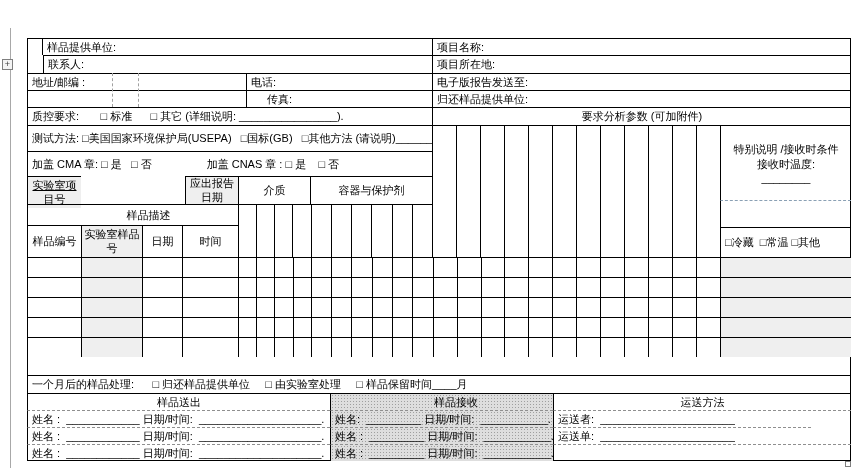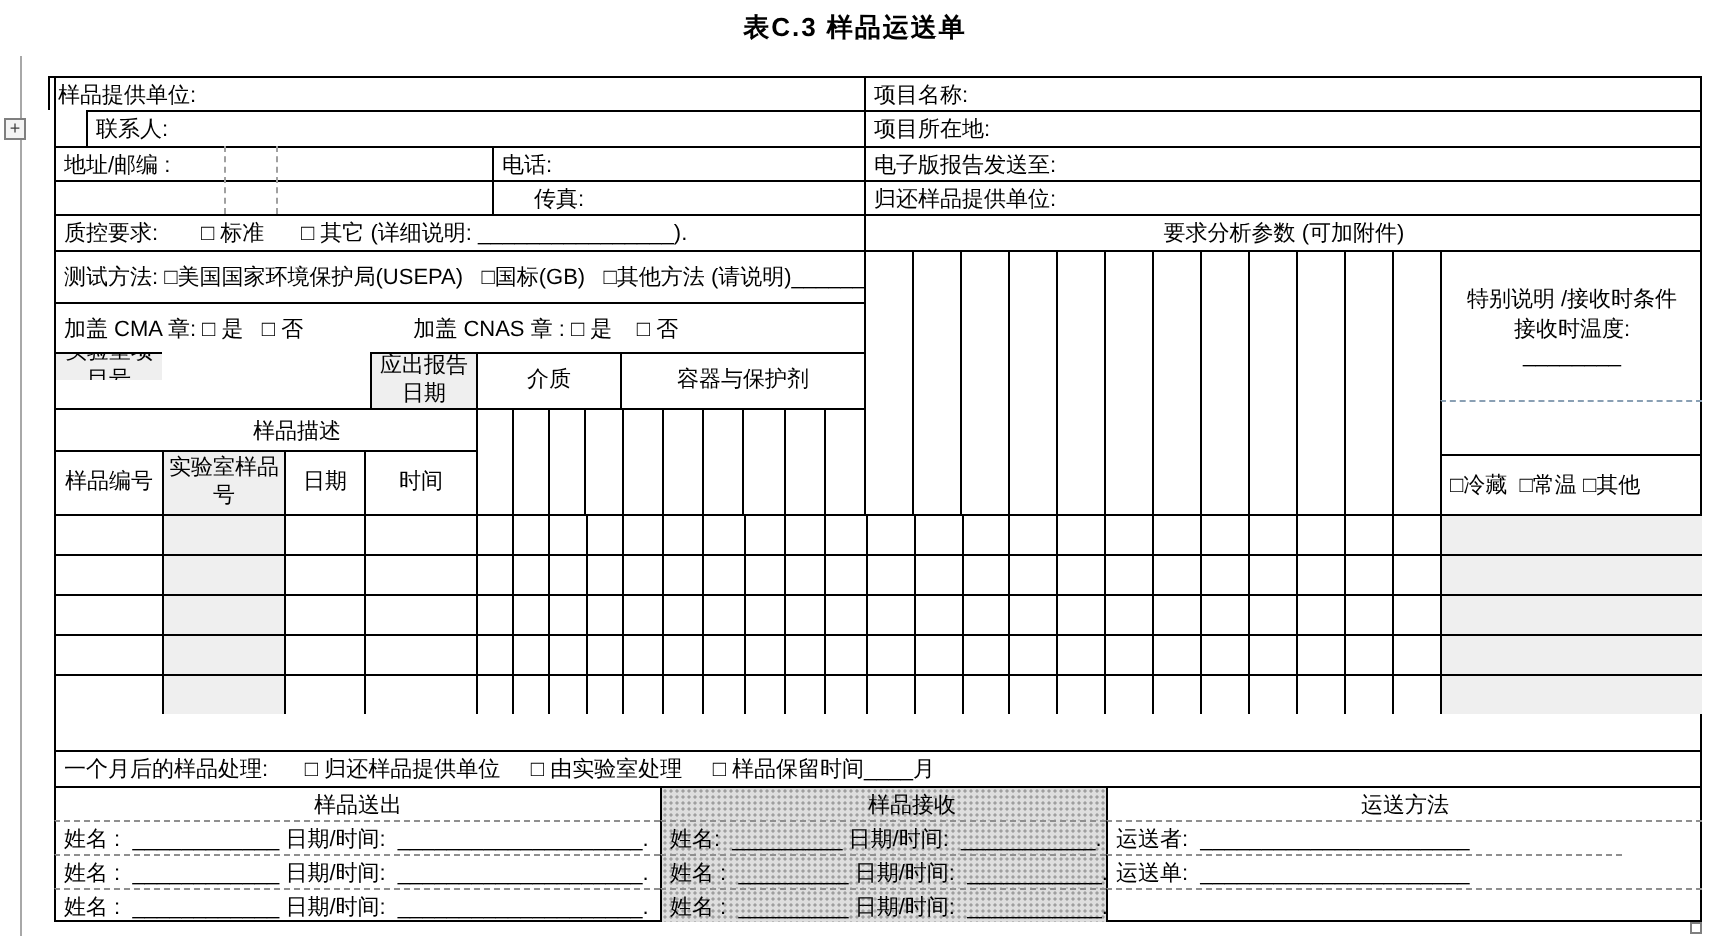--- a/index.html
+++ b/index.html
@@ -31,46 +31,45 @@
   .grp + .grp{border-left:1px solid #000;}
   .gc{flex:1 1 0;border-left:1px solid #000;}
   .gc:first-child{border-left:none;}
   .vdash{position:absolute;width:0;border-left:1px dashed #a0a0a0;}
 </style>
 </head>
 <body>
 
 <div class="page">
 
-  <div class="title">表C.3  样品运送单</div>
   <div class="margin-line"></div>
   <div class="handle">+</div>
   <div class="resize"></div>
 
   <div class="frame"></div>
 
-  <div class="cell vc" style="left:24px;top:38px;width:405px;height:17px;">样品提供单位:</div>
+  <div class="cell vc" style="left:42px;top:38px;width:405px;height:17px;">样品提供单位:</div>
   <div class="cell vc" style="left:432px;top:38px;width:419px;height:17px;">项目名称:</div>
   <div class="cell vc" style="left:27px;top:55px;width:405px;height:18px;margin-left:16px;">联系人:</div>
   <div class="cell vc" style="left:432px;top:55px;width:419px;height:18px;">项目所在地:</div>
   <div class="cell vc" style="left:27px;top:73px;width:219px;height:17px;">地址/邮编 :</div>
   <div class="cell vc" style="left:246px;top:73px;width:186px;height:17px;">电话:</div>
   <div class="cell vc" style="left:432px;top:73px;width:419px;height:17px;">电子版报告发送至:</div>
   <div class="cell vc" style="left:27px;top:90px;width:219px;height:17px;"></div>
   <div class="cell vc" style="left:246px;top:90px;width:186px;height:17px;padding-left:20px;">传真:</div>
   <div class="cell vc" style="left:432px;top:90px;width:419px;height:17px;">归还样品提供单位:</div>
   <div class="vdash" style="left:112px;top:73px;height:34px;"></div>
   <div class="vdash" style="left:138px;top:73px;height:34px;"></div>
 
   <div class="cell vc" style="left:27px;top:107px;width:405px;height:18px;">质控要求:       □ 标准      □ 其它 (详细说明: ________________).</div>
   <div class="cell ctr" style="left:432px;top:107px;width:419px;height:18px;">要求分析参数 (可加附件)</div>
   <div class="cell vc" style="left:27px;top:125px;width:405px;height:26px;">测试方法: □美国国家环境保护局(USEPA)   □国标(GB)   □其他方法 (请说明)______</div>
   <div class="cell vc" style="left:27px;top:151px;width:405px;height:25px;">加盖 CMA 章: □ 是   □ 否                  加盖 CNAS 章 : □ 是    □ 否</div>
 
-  <div class="cell ctr wrap shade" style="left:27px;top:176px;width:54px;height:14px;">实验室项目号</div>
+  <div class="cell ctr wrap shade" style="left:27px;top:176px;width:54px;height:32px;text-decoration:underline;">实验室项目号</div>
   <div class="cell ctr wrap shade" style="left:185px;top:176px;width:53px;height:28px;">应出报告日期</div>
   <div class="cell ctr wrap" style="left:238px;top:176px;width:72px;height:28px;">介质</div>
   <div class="cell ctr wrap" style="left:310px;top:176px;width:122px;height:28px;">容器与保护剂</div>
 
   <div class="cell ctr" style="left:27px;top:204px;width:211px;height:21px;padding-left:31px;">样品描述</div>
   <div class="cell ctr wrap" style="left:27px;top:225px;width:54px;height:32px;">样品编号</div>
   <div class="cell ctr wrap shade" style="left:81px;top:225px;width:61px;height:32px;">实验室样品号</div>
   <div class="cell ctr wrap" style="left:142px;top:225px;width:40px;height:32px;">日期</div>
   <div class="cell ctr wrap" style="left:182px;top:225px;width:56px;height:32px;">时间</div>
 

